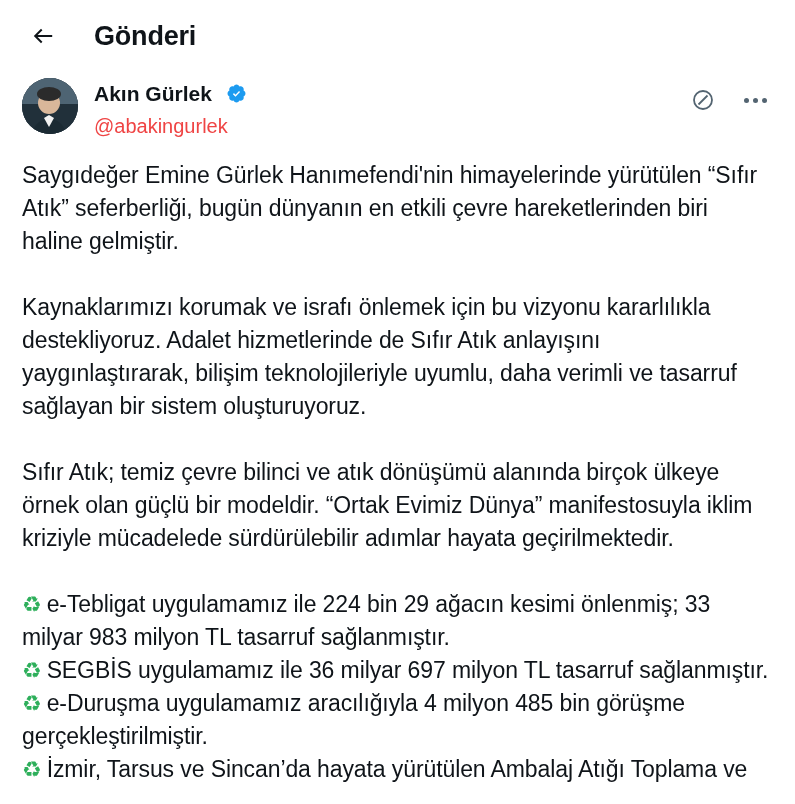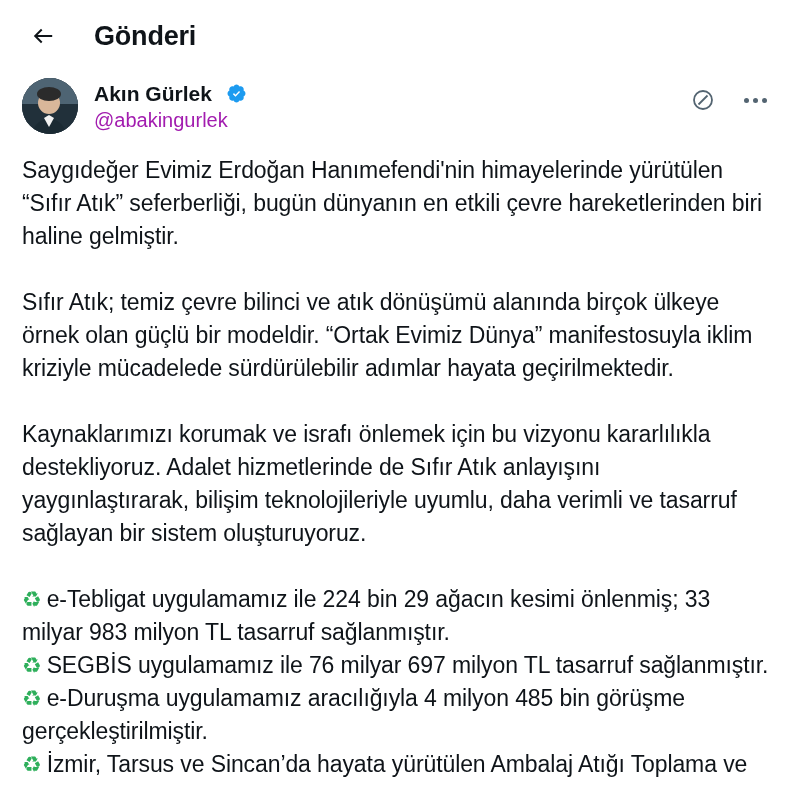--- a/index.html
+++ b/index.html
@@ -99,23 +99,23 @@
     cursor: pointer;
   }
   .verified-badge {
     width: 21px;
     height: 21px;
     flex: none;
     display: block;
   }
   .handle {
     font-size: 20px;
-    color: #a21caf;
+    color: #ef4444;
     line-height: 1.25;
-    margin-top: 2px;
+    margin-top: 8px;
     cursor: pointer;
   }
 
   .head-actions {
     position: absolute;
     right: 0;
     top: 10px;
     display: flex;
     align-items: center;
     gap: 16px;
@@ -219,30 +219,30 @@
           <span class="dots">
             <i></i>
               <i></i>
               <i></i>
           </span>
         </button>
       </div>
     </div>
 
     <div class="post-body">
-      <p class="para">Saygıdeğer Evimiz Erdoğan Hanımefendi'nin himayelerinde yürütülen “Sıfır Atık” seferberliği, bugün dünyanın en etkili çevre hareketlerinden biri haline gelmiştir.</p>
+      <p class="para">Saygıdeğer Emine Gürlek Hanımefendi'nin himayelerinde yürütülen “Sıfır Atık” seferberliği, bugün dünyanın en etkili çevre hareketlerinden biri haline gelmiştir.</p>
+      <p class="para">Kaynaklarımızı korumak ve israfı önlemek için bu vizyonu kararlılıkla destekliyoruz. Adalet hizmetlerinde de Sıfır Atık anlayışını yaygınlaştırarak, bilişim teknolojileriyle uyumlu, daha verimli ve tasarruf sağlayan bir sistem oluşturuyoruz.</p>
       <p class="para">Sıfır Atık; temiz çevre bilinci ve atık dönüşümü alanında birçok ülkeye örnek olan güçlü bir modeldir. “Ortak Evimiz Dünya” manifestosuyla iklim kriziyle mücadelede sürdürülebilir adımlar hayata geçirilmektedir.</p>
-      <p class="para">Kaynaklarımızı korumak ve israfı önlemek için bu vizyonu kararlılıkla destekliyoruz. Adalet hizmetlerinde de Sıfır Atık anlayışını yaygınlaştırarak, bilişim teknolojileriyle uyumlu, daha verimli ve tasarruf sağlayan bir sistem oluşturuyoruz.</p>
 
       <p class="para">
         <span class="bullet-line">
           <span class="recycle">♻</span><span>e-Tebligat uygulamamız ile 224 bin 29 ağacın kesimi önlenmiş; 33 milyar 983 milyon TL tasarruf sağlanmıştır.</span>
         </span>
         <span class="bullet-line">
-          <span class="recycle">♻</span><span>SEGBİS uygulamamız ile 76 milyar 697 milyon TL tasarruf sağlanmıştır.</span>
+          <span class="recycle">♻</span><span>SEGBİS uygulamamız ile 36 milyar 697 milyon TL tasarruf sağlanmıştır.</span>
         </span>
         <span class="bullet-line">
           <span class="recycle">♻</span><span>e-Duruşma uygulamamız aracılığıyla 4 milyon 485 bin görüşme gerçekleştirilmiştir.</span>
         </span>
         <span class="bullet-line">
           <span class="recycle">♻</span><span>İzmir, Tarsus ve Sincan’da hayata yürütülen Ambalaj Atığı Toplama ve</span>
         </span>
       </p>
     </div>
 

